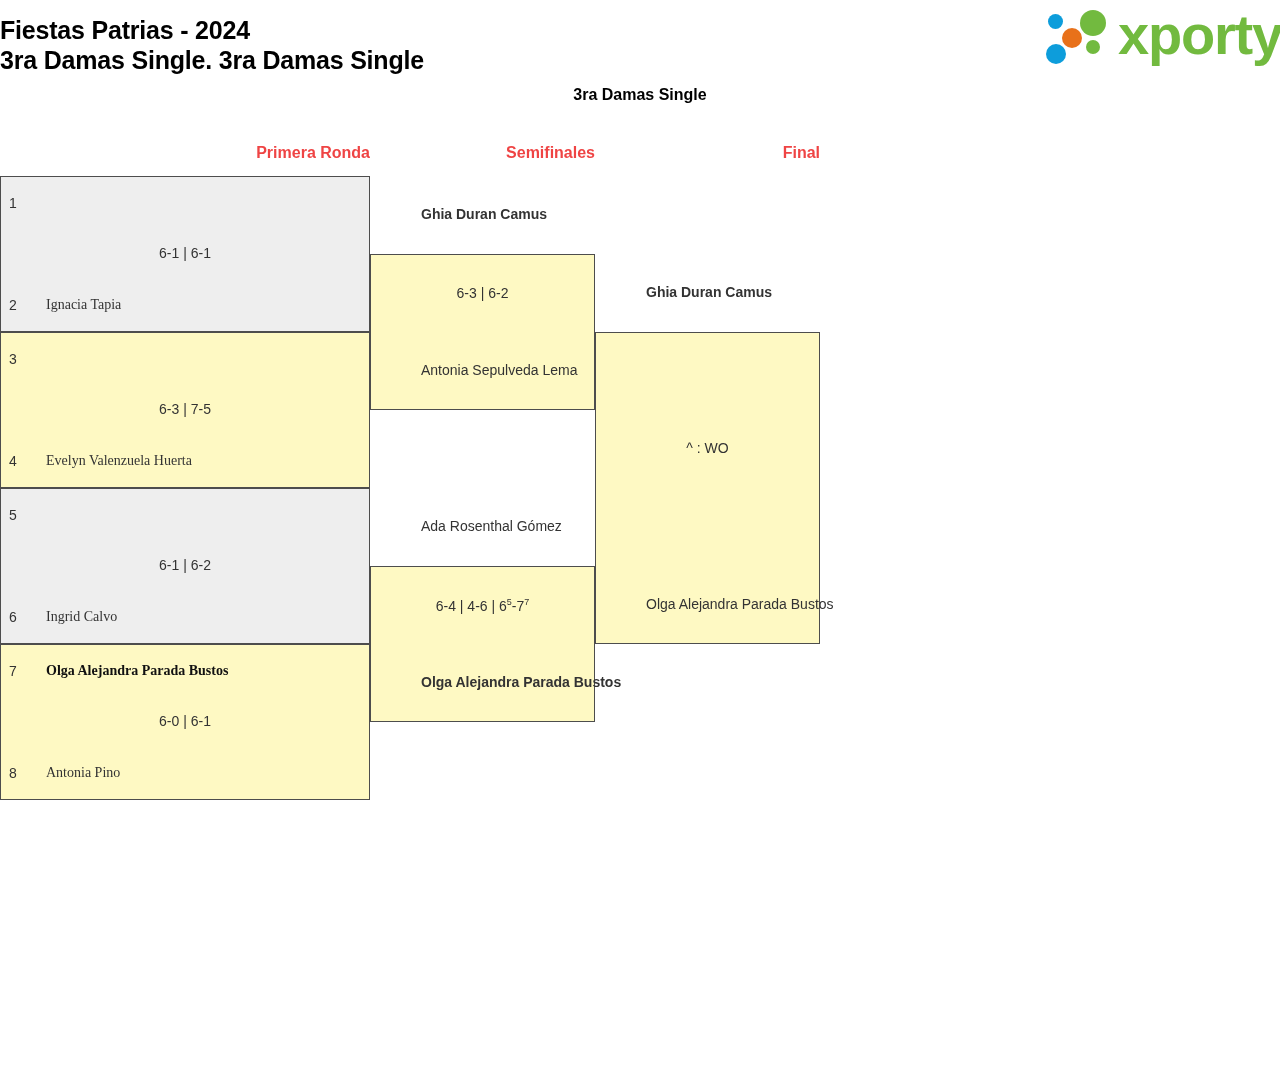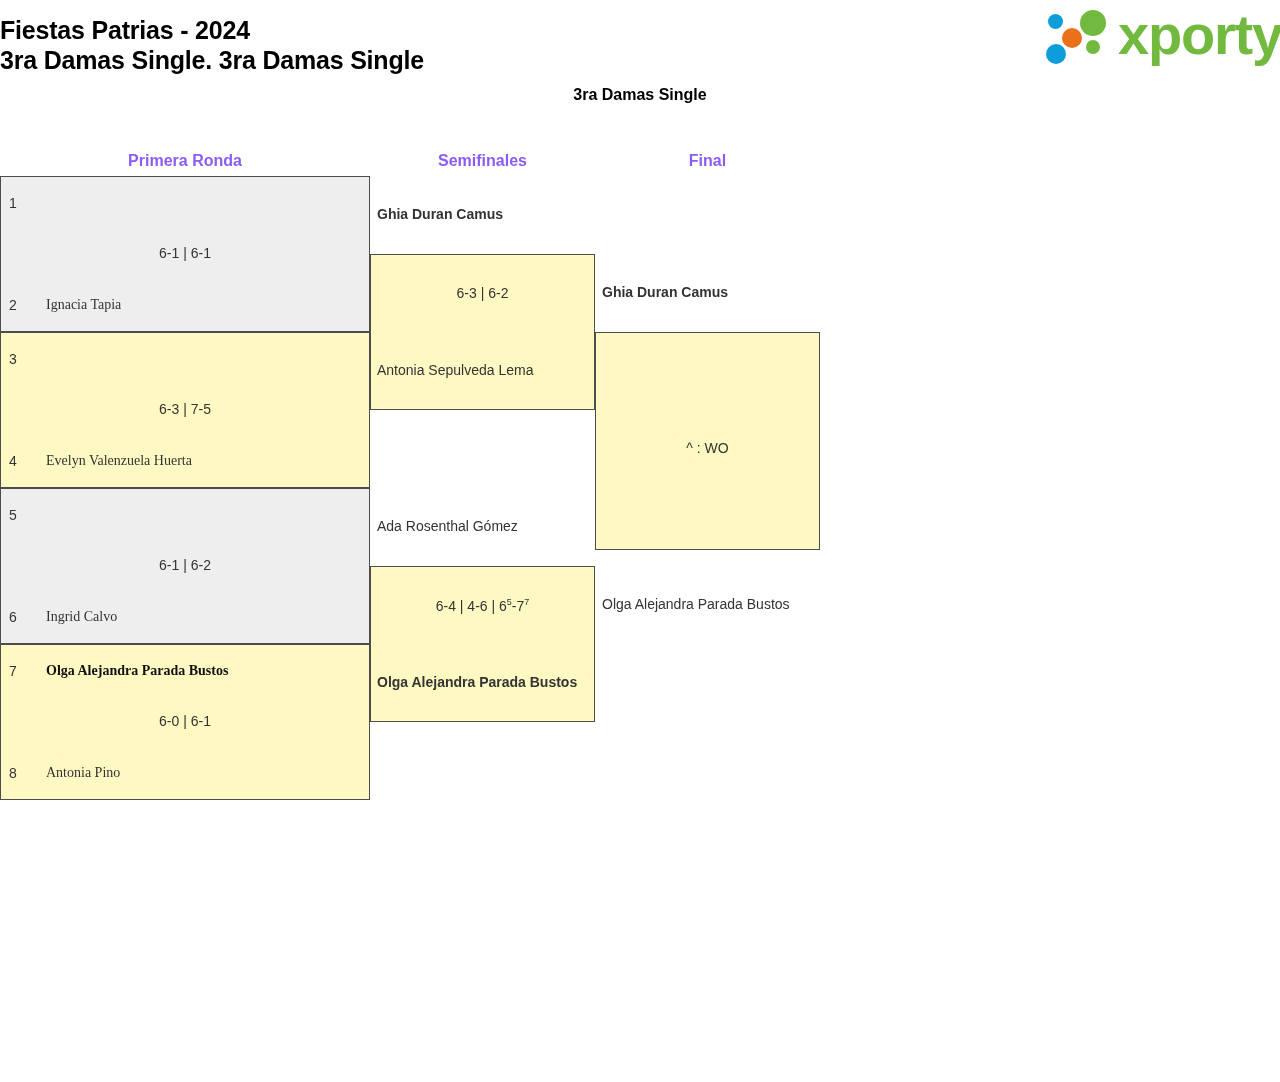--- a/index.html
+++ b/index.html
@@ -67,25 +67,25 @@
     position: absolute;
     left: 0; top: 86px;
     width: 1280px;
     text-align: center;
     font-size: 16px;
     font-weight: bold;
     color: #000000;
   }
   .round-header {
     position: absolute;
-    top: 152px;
-    text-align: center;
+    top: 144px;
+    text-align: right;
     font-size: 16px;
     font-weight: bold;
-    color: #8b5cf6;
+    color: #ef4444;
   }
   #round-header-0 { left: 0;   width: 370px; }
   #round-header-1 { left: 370px; width: 225px; }
   #round-header-2 { left: 595px; width: 225px; }
 
   
   .match {
     position: absolute;
     border: 1px solid #4d4d4d;
     background: #fef9c3;
@@ -132,20 +132,21 @@
 
   
   .advance {
     position: absolute;
     font-size: 14px;
     color: #333333;
     white-space: nowrap;
     height: 20px;
     display: flex;
     align-items: center;
+    margin-left: 44px;
   }
 </style>
 </head>
 <body>
 
 <div id="header">
 
   <div id="title-block">
     <div class="title-line" id="title-line-1">Fiestas Patrias - 2024</div>
     <div class="title-line" id="title-line-2">3ra Damas Single. 3ra Damas Single</div>
@@ -229,17 +230,17 @@
 <div class="advance" style="left:377px; top:516px;">Ada Rosenthal Gómez</div>
 
 <div class="match r2" style="top:566px; height:156px;">
   <div class="score" style="top:30px;"><span>6-4 | 4-6 | 6</span><sup>5</sup><span>-7</span><sup>7</sup></div>
 </div>
 
 <div class="advance winner" style="left:377px; top:672px;">Olga Alejandra Parada Bustos</div>
 
 <div class="advance winner" style="left:602px; top:282px;">Ghia Duran Camus</div>
 
-<div class="match r3" style="top:332px; height:218px;">
+<div class="match r3" style="top:332px; height:312px;">
   <div class="score" style="top:107px;">^ : WO</div>
 </div>
 
 <div class="advance" style="left:602px; top:594px;">Olga Alejandra Parada Bustos</div>
 
 </body></html>

